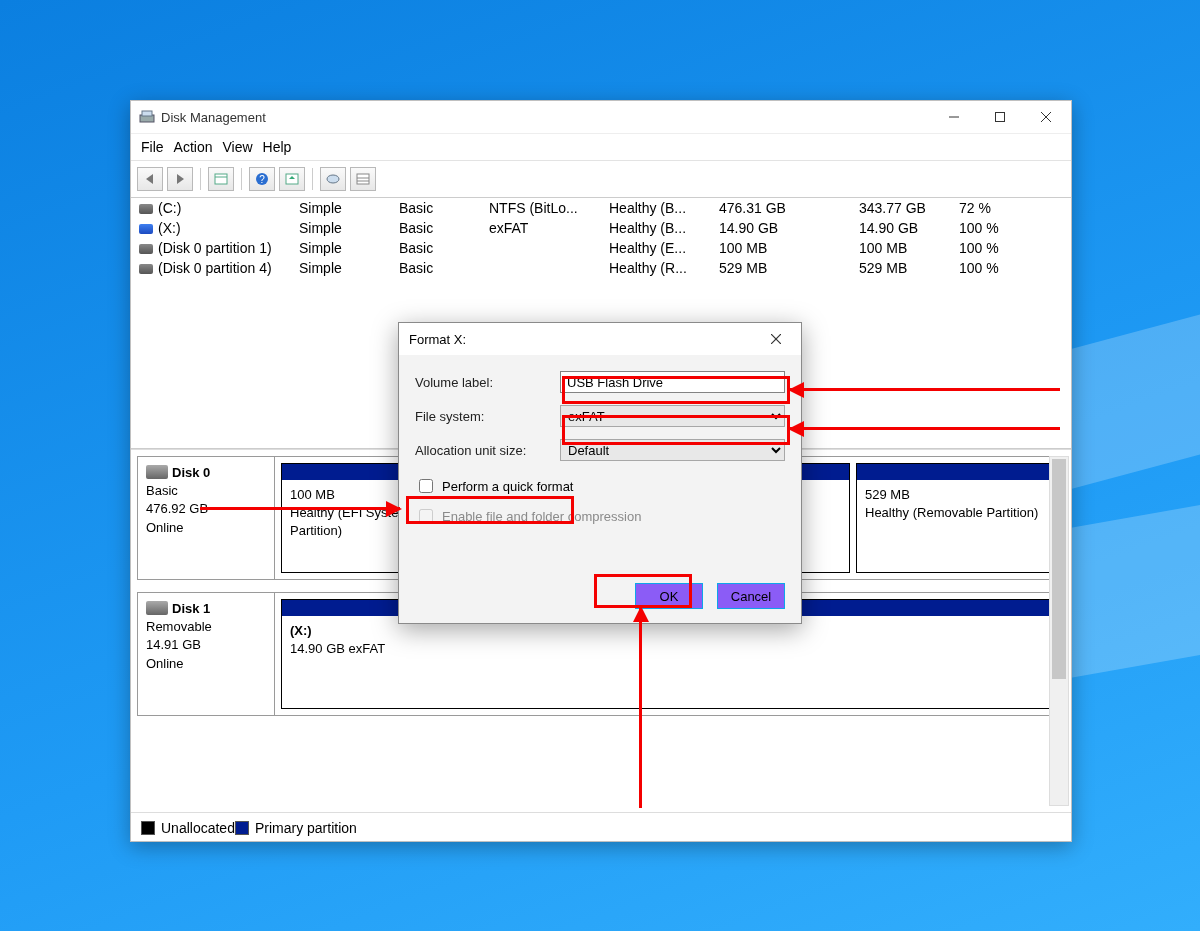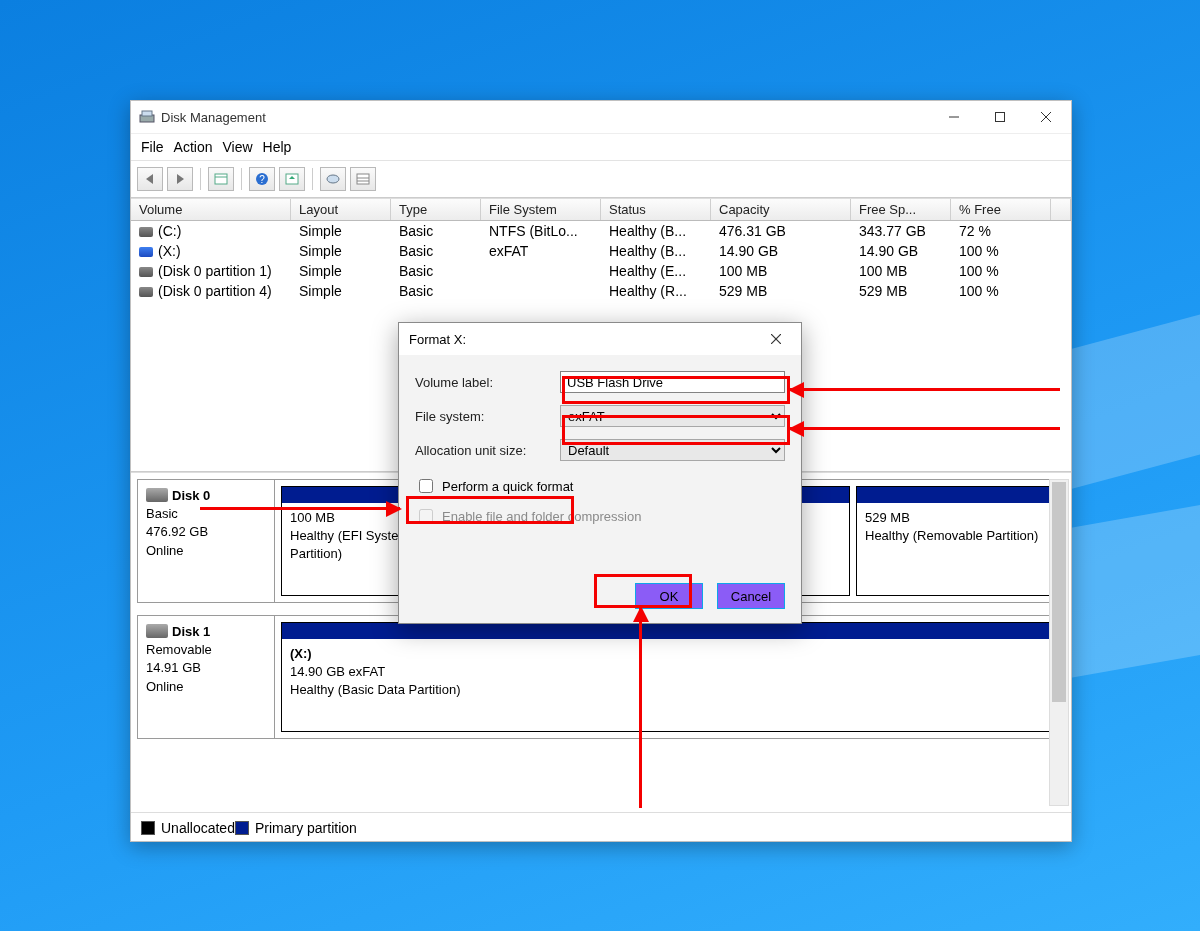--- a/index.html
+++ b/index.html
@@ -270,31 +270,20 @@
       <div class="tbtn">
           <svg width="14" height="12">
             <rect x="1" y="1" width="12" height="10" fill="#fff" stroke="#888"></rect>
             <line x1="1" y1="5" x2="13" y2="5" stroke="#888"></line>
             <line x1="1" y1="8" x2="13" y2="8" stroke="#888"></line>
           </svg>
         </div>
     </div>
 
     <div class="listview">
-      <div class="lv-head">
-        <div>Volume</div>
-        <div>Layout</div>
-        <div>Type</div>
-        <div>File System</div>
-        <div>Status</div>
-        <div>Capacity</div>
-        <div>Free Sp...</div>
-        <div>% Free</div>
-        <div></div>
-      </div>
       <div class="lv-body">
 
         <div class="lv-row">
           <div><span class="vol-ico hdd"></span><span>(C:)</span></div>
           <div>Simple</div>
           <div>Basic</div>
           <div>NTFS (BitLo...</div>
           <div>Healthy (B...</div>
           <div>476.31 GB</div>
           <div>343.77 GB</div>
@@ -381,21 +370,20 @@
             <div>Removable</div>
             <div>14.91 GB</div>
             <div>Online</div>
           </div>
           <div class="parts">
             <div class="part" style="flex:1;">
               <div class="cap"></div>
               <div class="body">
                 <b>(X:)</b>
                 <div>14.90 GB exFAT</div>
-                <div>Healthy (Basic Data Partition)</div>
               </div>
             </div>
           </div>
         </div>
 
         <div class="scrollbar-v">
             <div class="thumb"></div>
           </div>
       </div>
 

